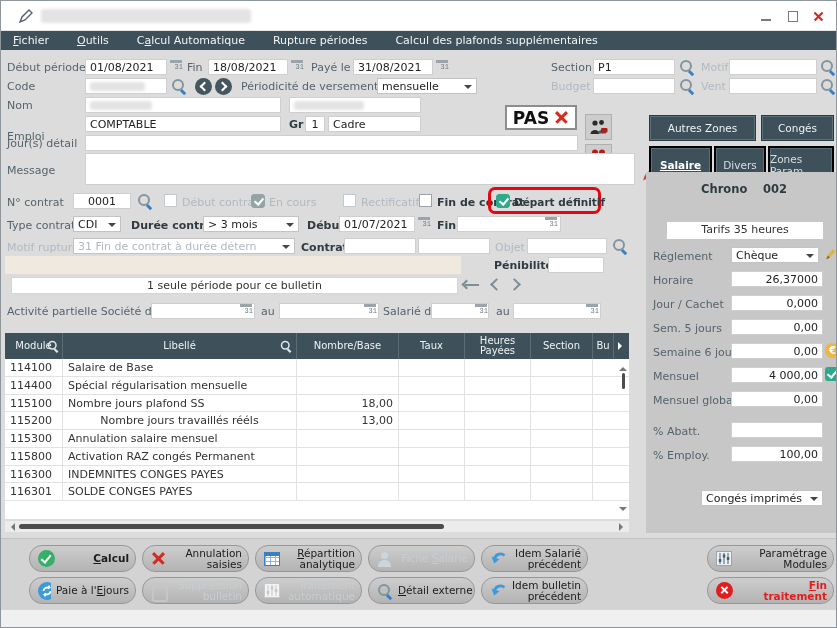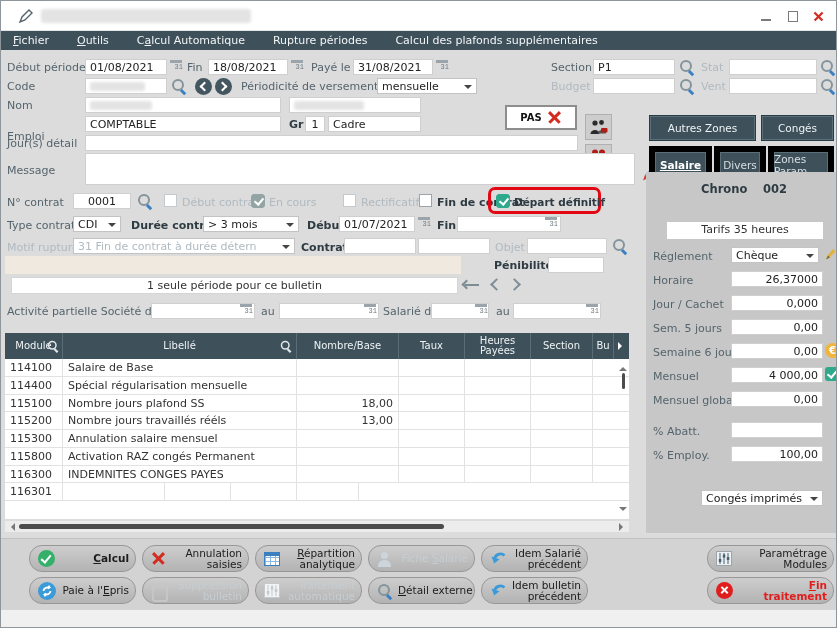--- a/index.html
+++ b/index.html
@@ -48,21 +48,21 @@
   .xbars::before{transform:rotate(45deg);}.xbars::after{transform:rotate(-45deg);}
   
   .thead{position:absolute;left:4px;top:332px;width:624px;height:26px;background:#3e505a;display:flex;}
   .th{height:100%;border-right:1px solid #5a6c76;color:#eef3f5;font-size:10px;display:flex;align-items:center;justify-content:center;position:relative;flex-direction:column;line-height:10px;}
   .tbody{position:absolute;left:4px;top:358px;width:624px;height:160px;background:#fff;}
   .trow{display:flex;height:17.78px;border-bottom:1px solid #e2e2e2;font-size:11px;color:#333;}
   .td{height:100%;border-right:1px solid #e2e2e2;padding:2px 5px;white-space:nowrap;overflow:hidden;}
   
   .darkbtn{position:absolute;height:26px;background:#3e505a;border:1px solid #2b3b43;color:#eef3f5;
            font-size:10.5px;display:flex;align-items:center;justify-content:center;box-shadow:inset 0 0 0 1px #59707b;}
-  .tab{position:absolute;height:38px;background:#3e505a;border:6px solid #000000;color:#d7dfe3;
+  .tab{position:absolute;height:38px;background:#3e505a;border:2px solid #000000;color:#d7dfe3;
        font-size:10.5px;display:flex;align-items:center;justify-content:center;box-shadow:inset 0 0 0 1px #59707b;}
   .tab.active{color:#fff;font-weight:bold;text-decoration:underline;}
   .panel{position:absolute;left:645px;top:171px;width:192px;height:361px;background:#c7c7c7;}
   
   .btnbar{position:absolute;left:0;top:537px;width:100%;height:71px;background:#d3d3d3;border-top:1px solid #c2c2c2;}
   .btn{position:absolute;height:27px;border-radius:13px;background:linear-gradient(#cdcdcd,#b3b3b3);
        border:1px solid #979797;display:flex;align-items:center;font-size:10.5px;color:#1c1c1c;
        padding-left:8px;gap:5px;cursor:default;}
   .btn .txt{flex:1;text-align:right;line-height:11px;padding-right:6px;white-space:nowrap;}
   .btn.dis{color:#c6cdd1;}
@@ -126,21 +126,21 @@
   <span class="lbl" style="left:186px;top:60px;">Fin</span>
   <div class="inp" style="left:207px;top:58px;width:80px;">18/08/2021</div>
   <span class="cal" style="left:289px;top:58px;"><span>31</span></span>
   <span class="lbl" style="left:310px;top:60px;">Payé le</span>
   <div class="inp" style="left:352px;top:58px;width:80px;">31/08/2021</div>
   <span class="cal" style="left:434px;top:58px;"><span>31</span></span>
 
   <span class="lbl" style="left:550px;top:60px;">Section</span>
   <div class="inp" style="left:592px;top:58px;width:82px;">P1</div>
   <span class="mag" style="left:678px;top:58px;"></span>
-  <span class="lbl dis" style="left:700px;top:60px;">Stat</span>
+  <span class="lbl dis" style="left:700px;top:60px;">Motif</span>
   <div class="inp" style="left:728px;top:58px;width:88px;"></div>
   <span class="mag" style="left:819px;top:58px;"></span>
 
   <span class="lbl" style="left:6px;top:79px;">Code</span>
   <div class="inp" style="left:84px;top:77px;width:82px;">
       <span class="redact abs" style="left:4px;top:3px;width:55px;height:9px;"></span>
     </div>
   <span class="mag" style="left:170px;top:77px;"></span>
   <span class="nav" style="left:194px;top:77px;"></span>
   <span class="nav next" style="left:214px;top:77px;"></span>
@@ -161,21 +161,21 @@
       <span class="redact abs" style="left:4px;top:3px;width:70px;height:9px;"></span>
     </div>
 
   <span class="lbl" style="left:6px;top:117px;margin-top:12px;">Emploi</span>
   <div class="inp" style="left:84px;top:115px;width:196px;">COMPTABLE</div>
   <span class="lbl dk" style="left:288px;top:117px;">Gr</span>
   <div class="inp ctr" style="left:304px;top:115px;width:20px;">1</div>
   <div class="inp" style="left:327px;top:115px;width:93px;">Cadre</div>
 
   <div class="abs" style="left:504px;top:104px;width:72px;height:25px;background:#fff;border:2px solid #8d8d8d;display:flex;align-items:center;justify-content:center;gap:5px;">
-    <span style="font-size:10px;font-weight:bold;color:#111;">PAS</span>
+    <span style="font-size:17px;font-weight:bold;color:#111;">PAS</span>
     <span class="xbars"></span>
   </div>
 
   <div class="abs" style="left:584px;top:113px;width:27px;height:26px;background:#cdcdcd;border:1px solid #b0b0b0;display:flex;align-items:center;justify-content:center;">
     <svg width="20" height="16">
         <circle cx="6" cy="4" r="2.6" fill="#2b2b2b"></circle>
         <circle cx="12.5" cy="3.5" r="2.4" fill="#2b2b2b"></circle>
         <path d="M1.5 15 a4.5 4 0 0 1 9 0 z" fill="#2b2b2b"></path>
         <path d="M9 14.5 a4 3.5 0 0 1 8 0 z" fill="#555"></path>
         <rect x="12" y="9" width="6.5" height="4.5" rx="1" fill="#b01d16"></rect>
@@ -315,21 +315,21 @@
         <div class="td" style="width:58px;">115100</div>
         <div class="td" style="width:234px;">Nombre jours plafond SS</div>
         <div class="td r" style="width:102px;">18,00</div>
         <div class="td" style="width:66px;"></div>
         <div class="td" style="width:66px;"></div>
         <div class="td" style="width:62px;"></div>
         <div class="td" style="width:36px;border-right:none;"></div>
       </div>
     <div class="trow">
         <div class="td" style="width:58px;">115200</div>
-        <div class="td" style="width:234px;">Nombre jours travaillés rééls</div>
+        <div class="td" style="width:234px;text-align:center;">Nombre jours travaillés rééls</div>
         <div class="td r" style="width:102px;">13,00</div>
         <div class="td" style="width:66px;"></div>
         <div class="td" style="width:66px;"></div>
         <div class="td" style="width:62px;"></div>
         <div class="td" style="width:36px;border-right:none;"></div>
       </div>
     <div class="trow">
         <div class="td" style="width:58px;">115300</div>
         <div class="td" style="width:234px;">Annulation salaire mensuel</div>
         <div class="td r" style="width:102px;"></div>
@@ -351,20 +351,21 @@
         <div class="td" style="width:58px;">116300</div>
         <div class="td" style="width:234px;">INDEMNITES CONGES PAYES</div>
         <div class="td r" style="width:102px;"></div>
         <div class="td" style="width:66px;"></div>
         <div class="td" style="width:66px;"></div>
         <div class="td" style="width:62px;"></div>
         <div class="td" style="width:36px;border-right:none;"></div>
       </div>
     <div class="trow">
         <div class="td" style="width:58px;">116301</div>
+        <div class="td" style="width:234px;">SOLDE CONGES PAYES</div>
         <div class="td r" style="width:102px;"></div>
         <div class="td" style="width:66px;"></div>
         <div class="td" style="width:66px;"></div>
         <div class="td" style="width:62px;"></div>
         <div class="td" style="width:36px;border-right:none;"></div>
       </div>
   </div>
 
   <i class="tri" style="left:618px;top:362px;border-bottom-color:#777;"></i>
   <span class="scrollthumb" style="left:621px;top:372px;width:3px;height:16px;"></span>
@@ -453,21 +454,21 @@
     </div>
 
     <div class="btn" style="left:28px;top:38px;width:107px;">
       <svg width="18" height="18">
           <circle cx="9" cy="9" r="9" fill="#3b9ad9"></circle>
           <path d="M5.5 9 a3.5 3.5 0 0 1 6 -2.4" stroke="#fff" stroke-width="1.8" fill="none"></path>
           <path d="M12.5 9 a3.5 3.5 0 0 1 -6 2.4" stroke="#fff" stroke-width="1.8" fill="none"></path>
           <path d="M11 2.8 l2 3.2 -3.6 0 z" fill="#fff"></path>
           <path d="M7 15.2 l-2 -3.2 3.6 0 z" fill="#fff"></path>
         </svg>
-      <span class="txt"><span>Paie à l'</span><span class="u">E</span><span>pris</span></span>
+      <span class="txt"><span>Paie à l'</span><span class="u">E</span><span>jours</span></span>
     </div>
     <div class="btn dis" style="left:141px;top:38px;width:107px;">
       <span class="ic-trash"></span>
       <span class="txt"><span>Suppression</span><br><span>bulletin</span></span>
     </div>
     <div class="btn dis" style="left:254px;top:38px;width:107px;">
       <svg width="16" height="15" viewBox="0 0 16 15">
           <rect x="0.5" y="0.5" width="15" height="14" fill="#f2f4f5" stroke="#c3c9cd"></rect>
           <line x1="4" y1="2" x2="4" y2="13" stroke="#c3c9cd"></line>
           <line x1="8" y1="2" x2="8" y2="13" stroke="#c3c9cd"></line>

